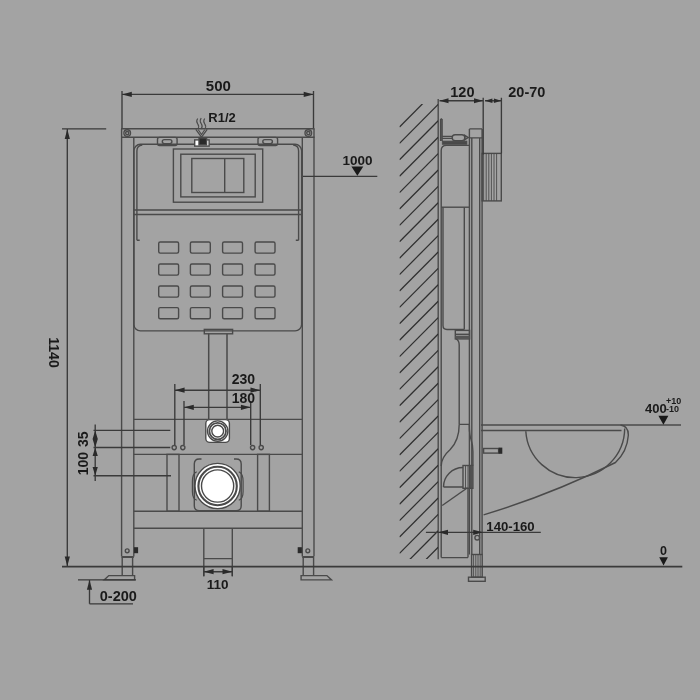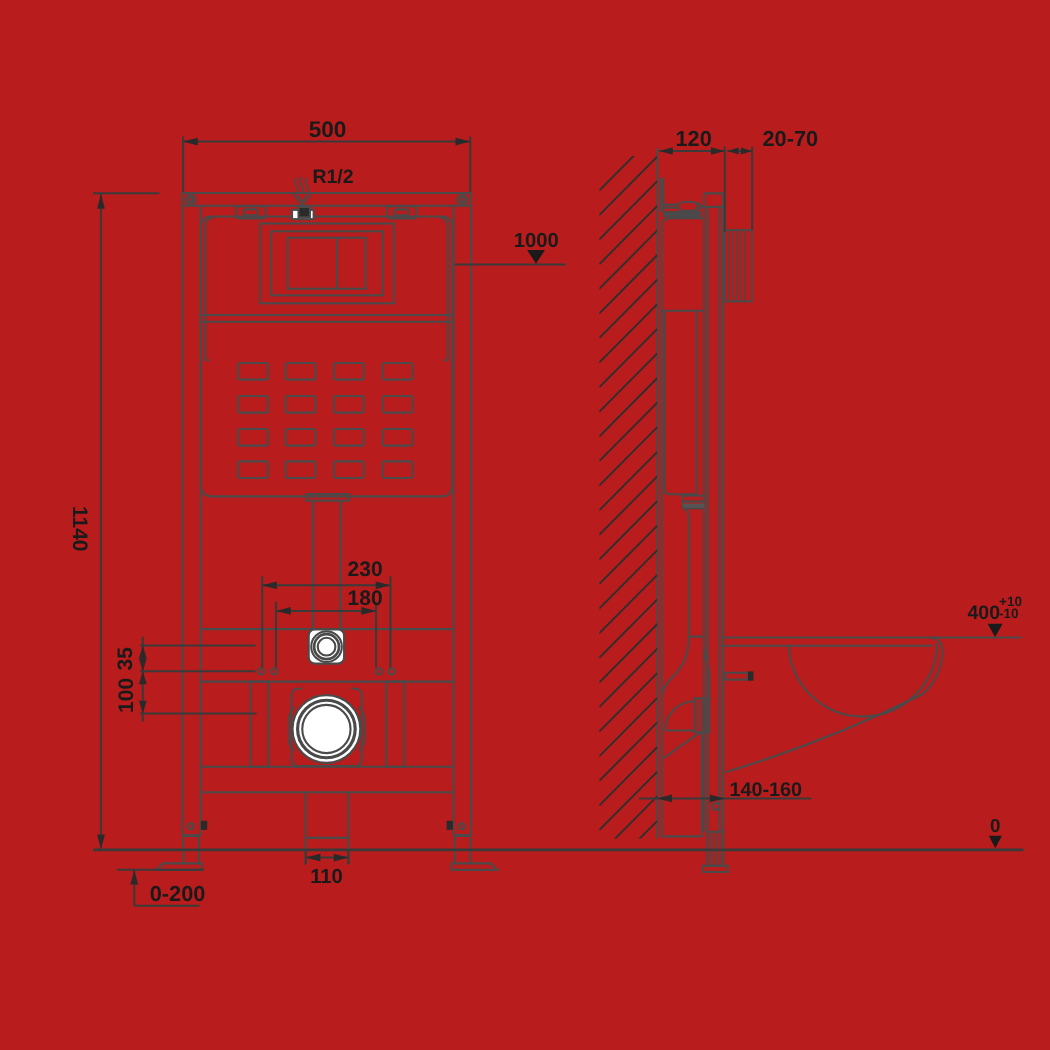--- a/index.html
+++ b/index.html
@@ -1,16 +1,16 @@
 <!DOCTYPE html>
 <html><head>
 <meta charset="utf-8">
 <style>
   html,body{margin:0;padding:0;background:#fff;}
-  #wrap{width:700px;height:700px;position:relative;background:#b91c1c;overflow:hidden;}
+  #wrap{width:700px;height:700px;position:relative;background:#a3a3a3;overflow:hidden;}
   svg{position:absolute;left:0;top:0;filter:blur(0.5px);}
   text{font-family:"Liberation Sans", sans-serif;font-weight:bold;fill:#1a1a1a;}
 </style>
 </head>
 <body>
 <div id="wrap">
 <svg width="700" height="700" viewBox="0 0 700 700" fill="none" stroke-linecap="butt">
 <g stroke="#4a4a4a" stroke-width="1.4">
 
 <path d="M121,128.7 H314.6 M121,137.2 H314.6"></path>

